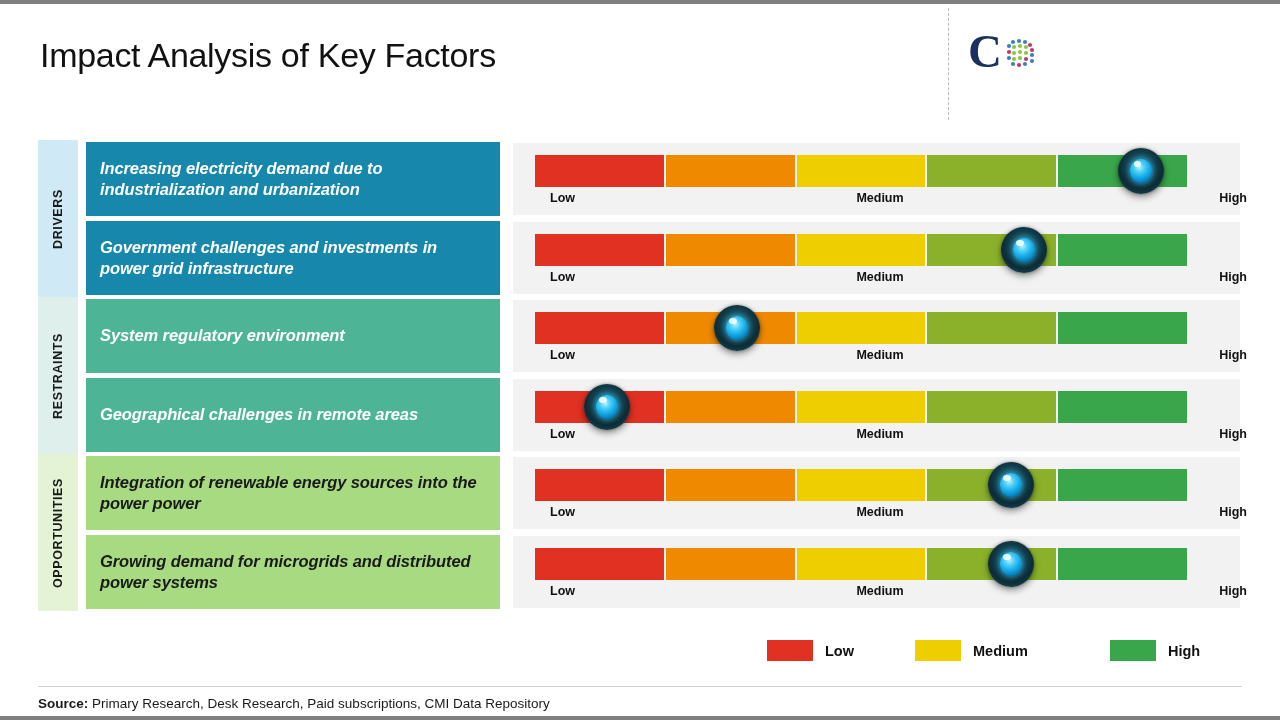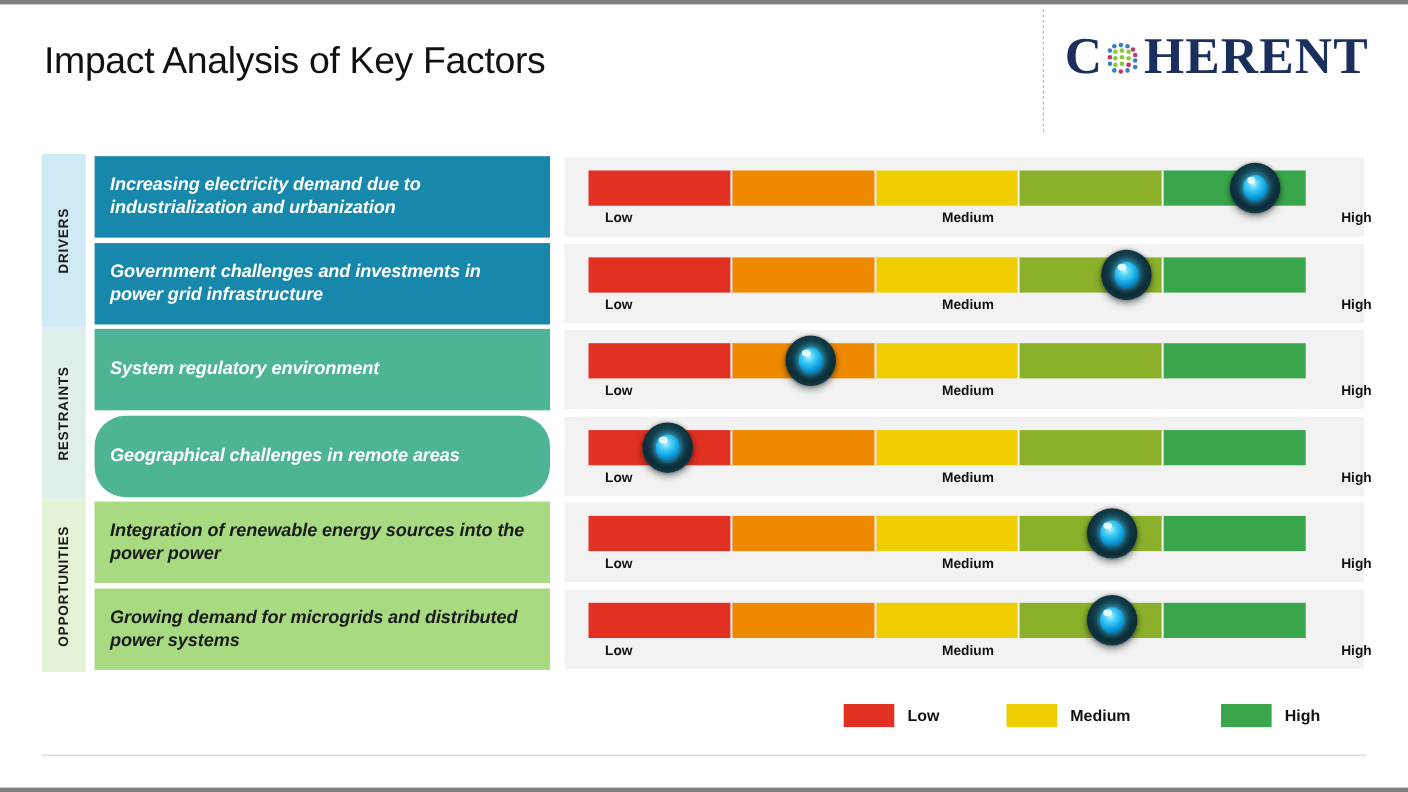--- a/index.html
+++ b/index.html
@@ -268,21 +268,20 @@
               <circle cx="11" cy="24" r="2.1" fill="#8dc63f"></circle>
               <circle cx="17" cy="23" r="2.1" fill="#8dc63f"></circle>
               <circle cx="23" cy="24" r="2.1" fill="#c0386b"></circle>
               <circle cx="29" cy="26" r="2.1" fill="#3a7ec4"></circle>
               <circle cx="10" cy="29" r="2.1" fill="#3a7ec4"></circle>
               <circle cx="16" cy="30" r="2.1" fill="#c0386b"></circle>
               <circle cx="22" cy="29" r="2.1" fill="#3a7ec4"></circle>
             </g>
           </svg>
         </span>
-        <span class="logo-rest">HERENT</span>
       </div>
     </div>
   </div>
 
   <div class="matrix">
     <div id="cat-rail">
         <div class="cat-tab" style="top: 0px; height: 157px; background: rgb(207, 233, 245);">
           <div class="cat-label">DRIVERS</div>
         </div>
         <div class="cat-tab" style="top: 157px; height: 157px; background: rgb(223, 240, 236);">
@@ -295,21 +294,21 @@
     <div id="factor-col">
         <div class="factor" style="top: 2px; height: 74px; background: rgb(23, 135, 171); color: rgb(255, 255, 255);">
           <span>Increasing electricity demand due to industrialization and urbanization</span>
         </div>
         <div class="factor" style="top: 81px; height: 74px; background: rgb(23, 135, 171); color: rgb(255, 255, 255);">
           <span>Government challenges and investments in power grid infrastructure</span>
         </div>
         <div class="factor" style="top: 159px; height: 74px; background: rgb(77, 181, 150); color: rgb(255, 255, 255);">
           <span>System regulatory environment</span>
         </div>
-        <div class="factor" style="top: 238px; height: 74px; background: rgb(77, 181, 150); color: rgb(255, 255, 255); border-radius: 28px;">
+        <div class="factor" style="top: 238px; height: 74px; background: rgb(77, 181, 150); color: rgb(255, 255, 255);">
           <span>Geographical challenges in remote areas</span>
         </div>
         <div class="factor" style="top: 316px; height: 74px; background: rgb(168, 218, 130); color: rgb(26, 26, 26);">
           <span>Integration of renewable energy sources into the power power</span>
         </div>
         <div class="factor" style="top: 395px; height: 74px; background: rgb(168, 218, 130); color: rgb(26, 26, 26);">
           <span>Growing demand for microgrids and distributed power systems</span>
         </div>
       </div>
     <div id="gauge-col">
@@ -439,14 +438,18 @@
         <span class="legend-swatch" style="background: rgb(238, 206, 0);"></span>
         <span class="legend-label">Medium</span>
       </div>
       <div class="legend-item lg2">
         <span class="legend-swatch" style="background: rgb(58, 166, 75);"></span>
         <span class="legend-label">High</span>
       </div>
     </div>
 
   <div class="source-rule"></div>
+  <div class="source">
+    <b>Source:</b>
+    <span>Primary Research, Desk Research, Paid subscriptions, CMI Data Repository</span>
+  </div>
 
 </div>
 
 </body></html>

